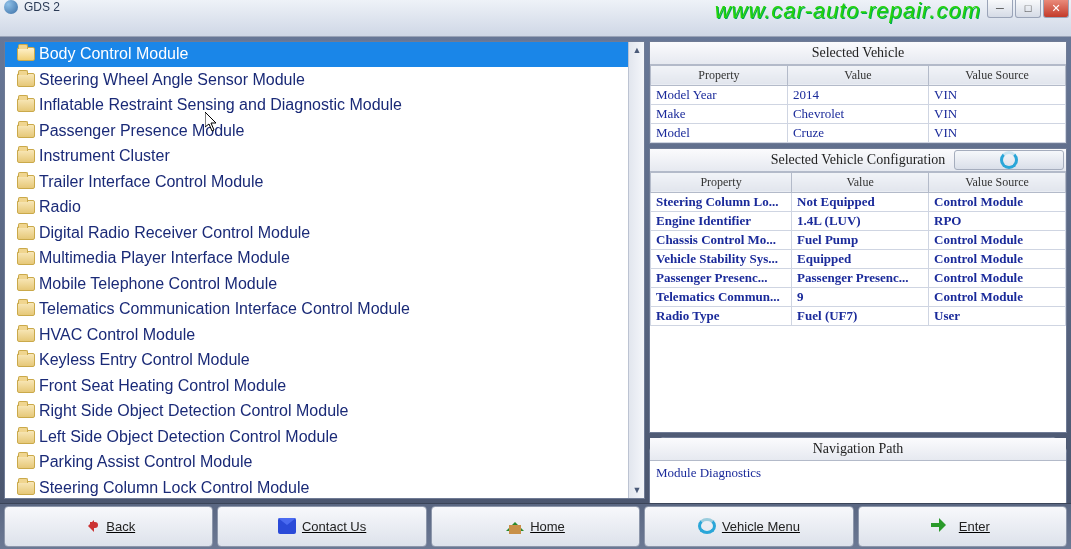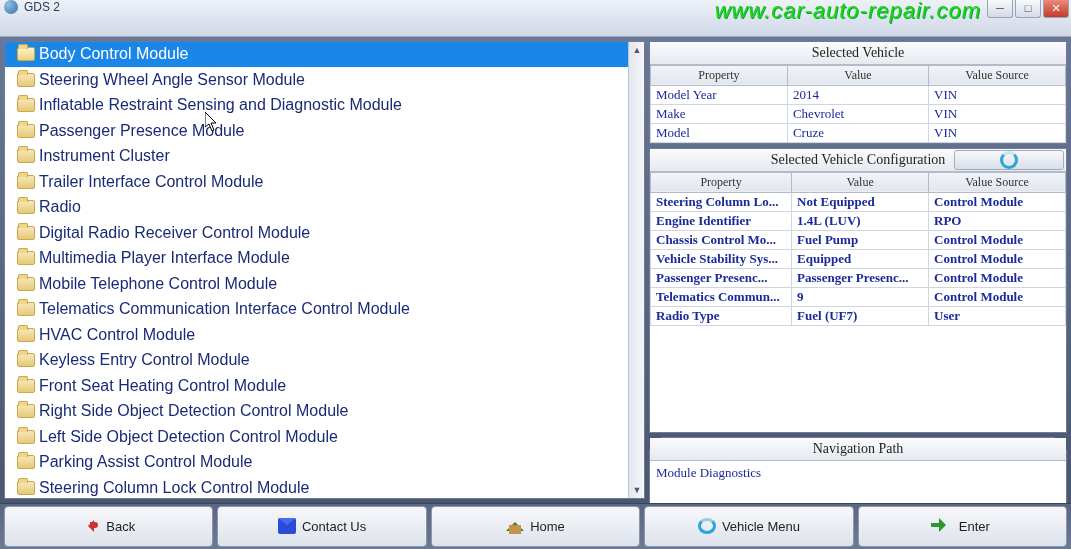--- a/index.html
+++ b/index.html
@@ -48,21 +48,21 @@
   table.data td { font-size: 13px; color:#1a2a9a; padding: 1px 5px; border:1px solid #cfd5e2; white-space: nowrap; overflow: hidden; text-overflow: ellipsis; }
   table.data td.bold { font-weight: bold; }
 
   .sv-panel { flex: 0 0 auto; }
   .cfg-panel { flex: 0 0 auto; }
   .cfg-body { height: 260px; overflow:hidden; background:#fff; }
   .nav-panel { flex: 0 0 auto; border-radius: 16px; }
   .nav-body { padding: 4px 6px; color:#1a2a9a; font-size:13px; height: 56px; }
 
   
-  .bottombar { height: 48px; background: linear-gradient(#5a6782,#6c7994); display:flex; padding: 2px 4px; gap:4px; border-top: 1px solid #3a4458; }
+  .bottombar { height: 48px; background: linear-gradient(#5a6782,#6c7994); display:flex; padding: 2px 4px; gap:4px; border-top: 1px solid #3a4458; text-decoration: underline; }
   .bbtn { flex:1; background: linear-gradient(#f7f8fb,#dde2eb); border:1px solid #8d97ab; border-radius:4px; display:flex; align-items:center; justify-content:center; gap:6px; color:#222; font-size:13px; }
   .bbtn .ico { width:18px; height:16px; display:inline-block; }
   .ico-back { position:relative; }
   .ico-back::before { content:""; position:absolute; left:0; top:2px; border:6px solid transparent; border-right-color:#c33; }
   .ico-back::after { content:""; position:absolute; left:8px; top:4px; width:8px; height:6px; background:#c33; border-radius: 0 3px 3px 0; }
   .ico-mail { background:#2a4ad8; border-radius:2px; position:relative; }
   .ico-mail::after { content:""; position:absolute; left:0; top:0; border:9px solid transparent; border-top: 7px solid #4a6af0; width:0; height:0; }
   .ico-home { position:relative; }
   .ico-home::before { content:""; position:absolute; left:0; top:0; border:9px solid transparent; border-bottom-color:#2a8a2a; transform: translateY(-5px); }
   .ico-home::after { content:""; position:absolute; left:3px; top:7px; width:12px; height:9px; background:#c89048; }

